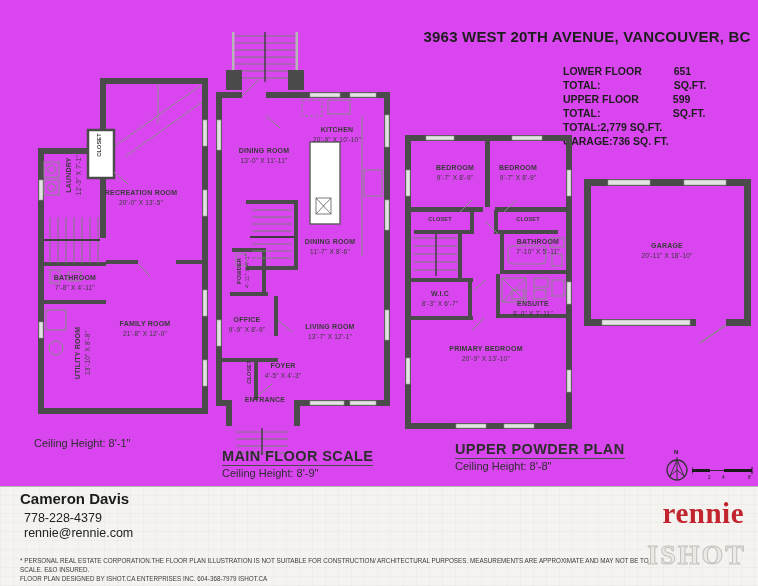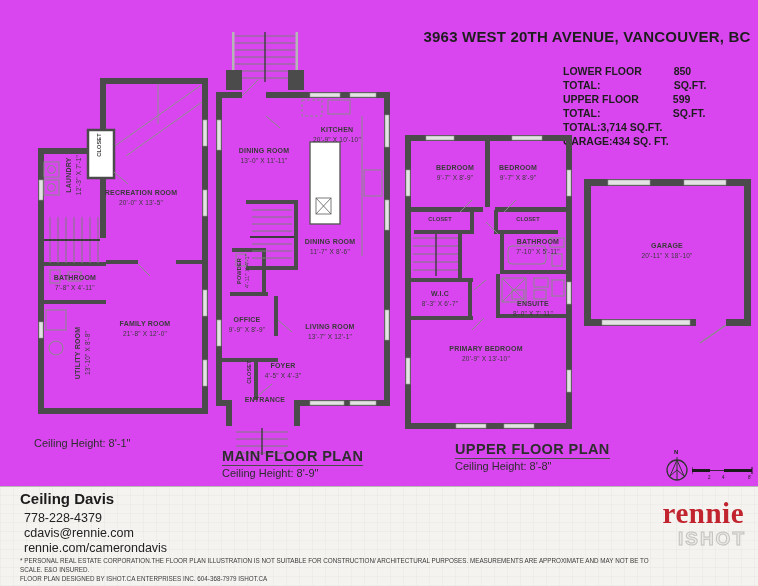--- a/index.html
+++ b/index.html
@@ -27,47 +27,47 @@
   
   .footer-divider{position:absolute;left:0;top:486px;width:758px;height:1px;background:#b9b7b3;}
   .footer{position:absolute;left:0;top:487px;width:758px;height:99px;background:#f4f3f0;
     background-image:repeating-linear-gradient(90deg,rgba(0,0,0,.022) 0 1px,transparent 1px 13px),
                      repeating-linear-gradient(0deg,rgba(0,0,0,.022) 0 1px,transparent 1px 9px);}
   .agent-name{position:absolute;left:20px;top:3px;font-size:15px;font-weight:bold;color:#1c1c1c;}
   .agent-line{position:absolute;left:24px;font-size:12.5px;color:#222;}
   .disclaimer{position:absolute;left:20px;top:69px;width:630px;font-size:6.3px;line-height:9px;color:#3a3a3a;}
   .brand{position:absolute;right:14px;top:10px;font-family:"Liberation Serif",serif;
          font-size:29px;font-weight:bold;color:#c2242f;letter-spacing:.5px;}
-  .designer{position:absolute;right:12px;top:41px;font-family:Liberation Sans, sans-serif;
-         font-size:19px;font-weight:bold;letter-spacing:2px;color:#eceae6;
+  .designer{position:absolute;right:12px;top:52px;font-family:Liberation Serif, serif;
+         font-size:28px;font-weight:bold;letter-spacing:2px;color:#eceae6;
          -webkit-text-stroke:1px #c4c2be;}
   .compass-n{position:absolute;left:674px;top:449px;font-size:6px;font-weight:600;color:#222;}
 </style>
 </head>
 <body>
 
 <div id="page">
 
   <div class="title">3963 WEST 20TH AVENUE, VANCOUVER, BC</div>
   <div class="totals">
     <div class="trow">
       <span>LOWER FLOOR TOTAL:</span>
-        <span>850 SQ.FT.</span>
+        <span>651 SQ.FT.</span>
       </div>
     <div class="trow">
       <span>UPPER FLOOR TOTAL:</span>
         <span>599 SQ.FT.</span>
       </div>
     <div class="trow bold">
       <span>TOTAL:</span>
-        <span>3,714 SQ.FT.</span>
+        <span>2,779 SQ.FT.</span>
       </div>
     <div class="trow">
       <span>GARAGE:</span>
-        <span>434 SQ. FT.</span>
+        <span>736 SQ. FT.</span>
       </div>
   </div>
 
   <svg style="left:30px;top:60px" width="185" height="375" viewBox="0 0 185 375">
     <g fill="#4b4b4b">
       <rect x="72" y="18" width="106" height="6"></rect>
       <rect x="172" y="18" width="6" height="336"></rect>
       <rect x="14" y="348" width="164" height="6"></rect>
       <rect x="8" y="88" width="6" height="266"></rect>
       <rect x="8" y="88" width="52" height="6"></rect>
@@ -348,25 +348,25 @@
 
   <div class="rlabel" style="left:667px;top:250px">
     <div>GARAGE</div>
     <div class="rdims">20'-11" X 18'-10"</div>
   </div>
 
   <div class="caption" style="left:34px;top:436px">
     <div class="cap-sub">Ceiling Height: 8'-1"</div>
   </div>
   <div class="caption" style="left:222px;top:447px">
-    <div class="cap-title">MAIN FLOOR PLAN</div>
+    <div class="cap-title">MAIN FLOOR SCALE</div>
     <div class="cap-sub">Ceiling Height: 8'-9"</div>
   </div>
   <div class="caption" style="left:455px;top:440px">
-    <div class="cap-title">UPPER FLOOR PLAN</div>
+    <div class="cap-title">UPPER POWDER PLAN</div>
     <div class="cap-sub">Ceiling Height: 8'-8"</div>
   </div>
 
   <div class="compass-n">N</div>
   <svg style="left:664px;top:456px" width="26" height="26" viewBox="0 0 26 26">
     <circle cx="13" cy="14" r="10" fill="none" stroke="#333" stroke-width="1.3"></circle>
     <line x1="13" y1="1" x2="13" y2="24" stroke="#333" stroke-width="1"></line>
     <path d="M13 4 L6 20 L13 14 L20 20 Z" fill="none" stroke="#333" stroke-width="1"></path>
   </svg>
   <svg style="left:692px;top:462px" width="64" height="18" viewBox="0 0 64 18">
@@ -375,24 +375,23 @@
     <rect x="32" y="7" width="28" height="3" fill="#1a1a1a"></rect>
     <line x1="0" y1="5" x2="0" y2="12" stroke="#1a1a1a" stroke-width="1"></line>
     <line x1="60" y1="5" x2="60" y2="12" stroke="#1a1a1a" stroke-width="1"></line>
     <text x="16" y="16.5" font-size="4.5" fill="#1a1a1a">2</text>
     <text x="30" y="16.5" font-size="4.5" fill="#1a1a1a">4</text>
     <text x="56" y="16.5" font-size="4.5" fill="#1a1a1a">8'</text>
   </svg>
 
   <div class="footer-divider"></div>
   <div class="footer">
-    <div class="agent-name">Ceiling Davis</div>
+    <div class="agent-name">Cameron Davis</div>
     <div class="agent-line" style="top:24px">778-228-4379</div>
-    <div class="agent-line" style="top:39px">cdavis@rennie.com</div>
-    <div class="agent-line" style="top:54px">rennie.com/camerondavis</div>
+    <div class="agent-line" style="top:39px">rennie@rennie.com</div>
     <div class="disclaimer">
       <div>* PERSONAL REAL ESTATE CORPORATION.THE FLOOR PLAN ILLUSTRATION IS NOT SUITABLE FOR CONSTRUCTION/ ARCHITECTURAL PURPOSES. MEASUREMENTS ARE APPROXIMATE AND MAY NOT BE TO SCALE. E&amp;O INSURED.</div>
       <div>FLOOR PLAN DESIGNED BY ISHOT.CA ENTERPRISES INC. 604-368-7979  ISHOT.CA</div>
     </div>
     <div class="brand">rennie</div>
     <div class="designer">ISHOT</div>
   </div>
 
 </div>
 

